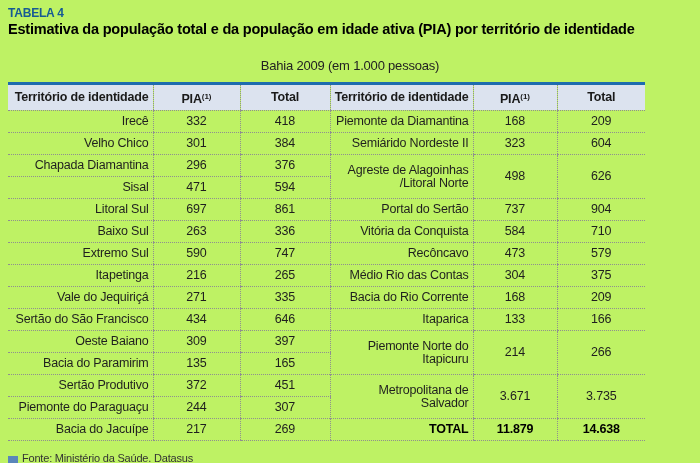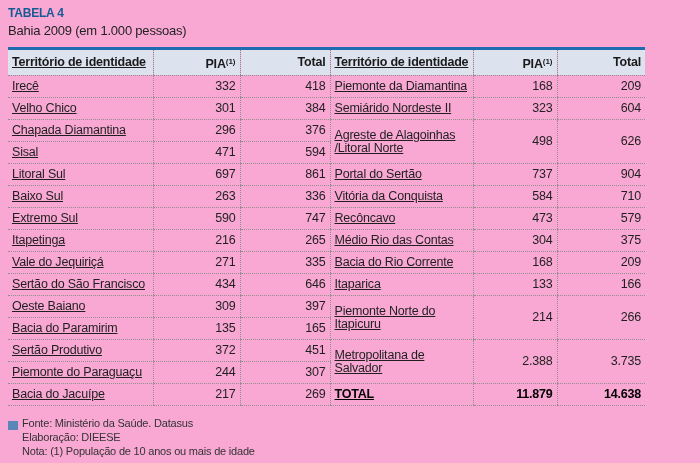--- a/index.html
+++ b/index.html
@@ -1,61 +1,62 @@
 <!DOCTYPE html>
 <html><head>
 <meta charset="utf-8">
 <style>
   html,body{margin:0;padding:0;background:#fff;}
   .page{
     width:700px;height:463px;box-sizing:border-box;
-    padding:6px 8px 0 8px;background:#f9a8d4;overflow:hidden;
+    padding:6px 8px 0 8px;background:#bef264;overflow:hidden;
     font-family:"Liberation Sans", sans-serif;color:#1a1a1a;
     letter-spacing:-0.2px;
   }
   .table-tag{font-size:12px;font-weight:bold;color:#165a94;line-height:14px;}
   .page-title{font-size:14.5px;font-weight:bold;color:#000;line-height:17px;margin:1px 0 0 0;}
-  .page-subtitle{font-size:13px;color:#222;line-height:15px;margin-top:3px;}
+  .page-subtitle{font-size:13px;color:#222;line-height:15px;margin-top:20px;text-align:center;}
 
   table.data{
     border-collapse:collapse;table-layout:fixed;
     width:637px;margin-top:9px;
     border-top:3px solid #1e6cae;
   }
   table.data th, table.data td{
     font-size:12.5px;line-height:13px;
     padding:1px 4px;
     border-bottom:1px dotted #8f8f8f;
     overflow:hidden;
   }
   table.data thead th{
     background:#dce3ef;height:23px;
     font-weight:bold;color:#1a1a1a;
   }
-  th.name, td.name{text-align:left;padding-left:5px;text-decoration:underline;}
-  th.num, td.num{text-align:right;}
+  th.name, td.name{text-align:right;padding-left:5px;}
+  th.num, td.num{text-align:center;}
   td{height:19px;color:#1f1f1f;}
   .vline{border-left:1px dotted #8f8f8f;}
   sup.fn{font-size:8px;letter-spacing:0;vertical-align:4px;}
   td.total{font-weight:bold;color:#000;}
 
   .footer{margin-top:10px;font-size:11px;color:#333;line-height:14px;}
   .src-line{display:flex;align-items:flex-end;}
   .sq{
     display:inline-block;width:10px;height:9px;background:#5a86ba;
     margin-right:4px;flex:0 0 auto;
   }
   .footer .indent{padding-left:14px;}
 </style>
 </head>
 <body>
 
 <div class="page">
 
   <div class="table-tag">TABELA 4</div>
+  <h1 class="page-title">Estimativa da população total e da população em idade ativa (PIA) por território de identidade</h1>
   <div class="page-subtitle">Bahia 2009 (em 1.000 pessoas)</div>
 
   <table class="data">
     <colgroup>
       <col style="width:145px">
         <col style="width:87px">
         <col style="width:90px">
       <col style="width:143px">
         <col style="width:84px">
         <col style="width:88px">
@@ -159,21 +160,21 @@
       <tr>
         <td class="name">Bacia do Paramirim</td>
         <td class="num vline">135</td>
         <td class="num vline">165</td>
       </tr>
       <tr>
         <td class="name">Sertão Produtivo</td>
         <td class="num vline">372</td>
         <td class="num vline">451</td>
         <td class="name vline" rowspan="2">Metropolitana de Salvador</td>
-        <td class="num vline" rowspan="2">2.388</td>
+        <td class="num vline" rowspan="2">3.671</td>
         <td class="num vline" rowspan="2">3.735</td>
       </tr>
       <tr>
         <td class="name">Piemonte do Paraguaçu</td>
         <td class="num vline">244</td>
         <td class="num vline">307</td>
       </tr>
       <tr>
         <td class="name">Bacia do Jacuípe</td>
         <td class="num vline">217</td>

